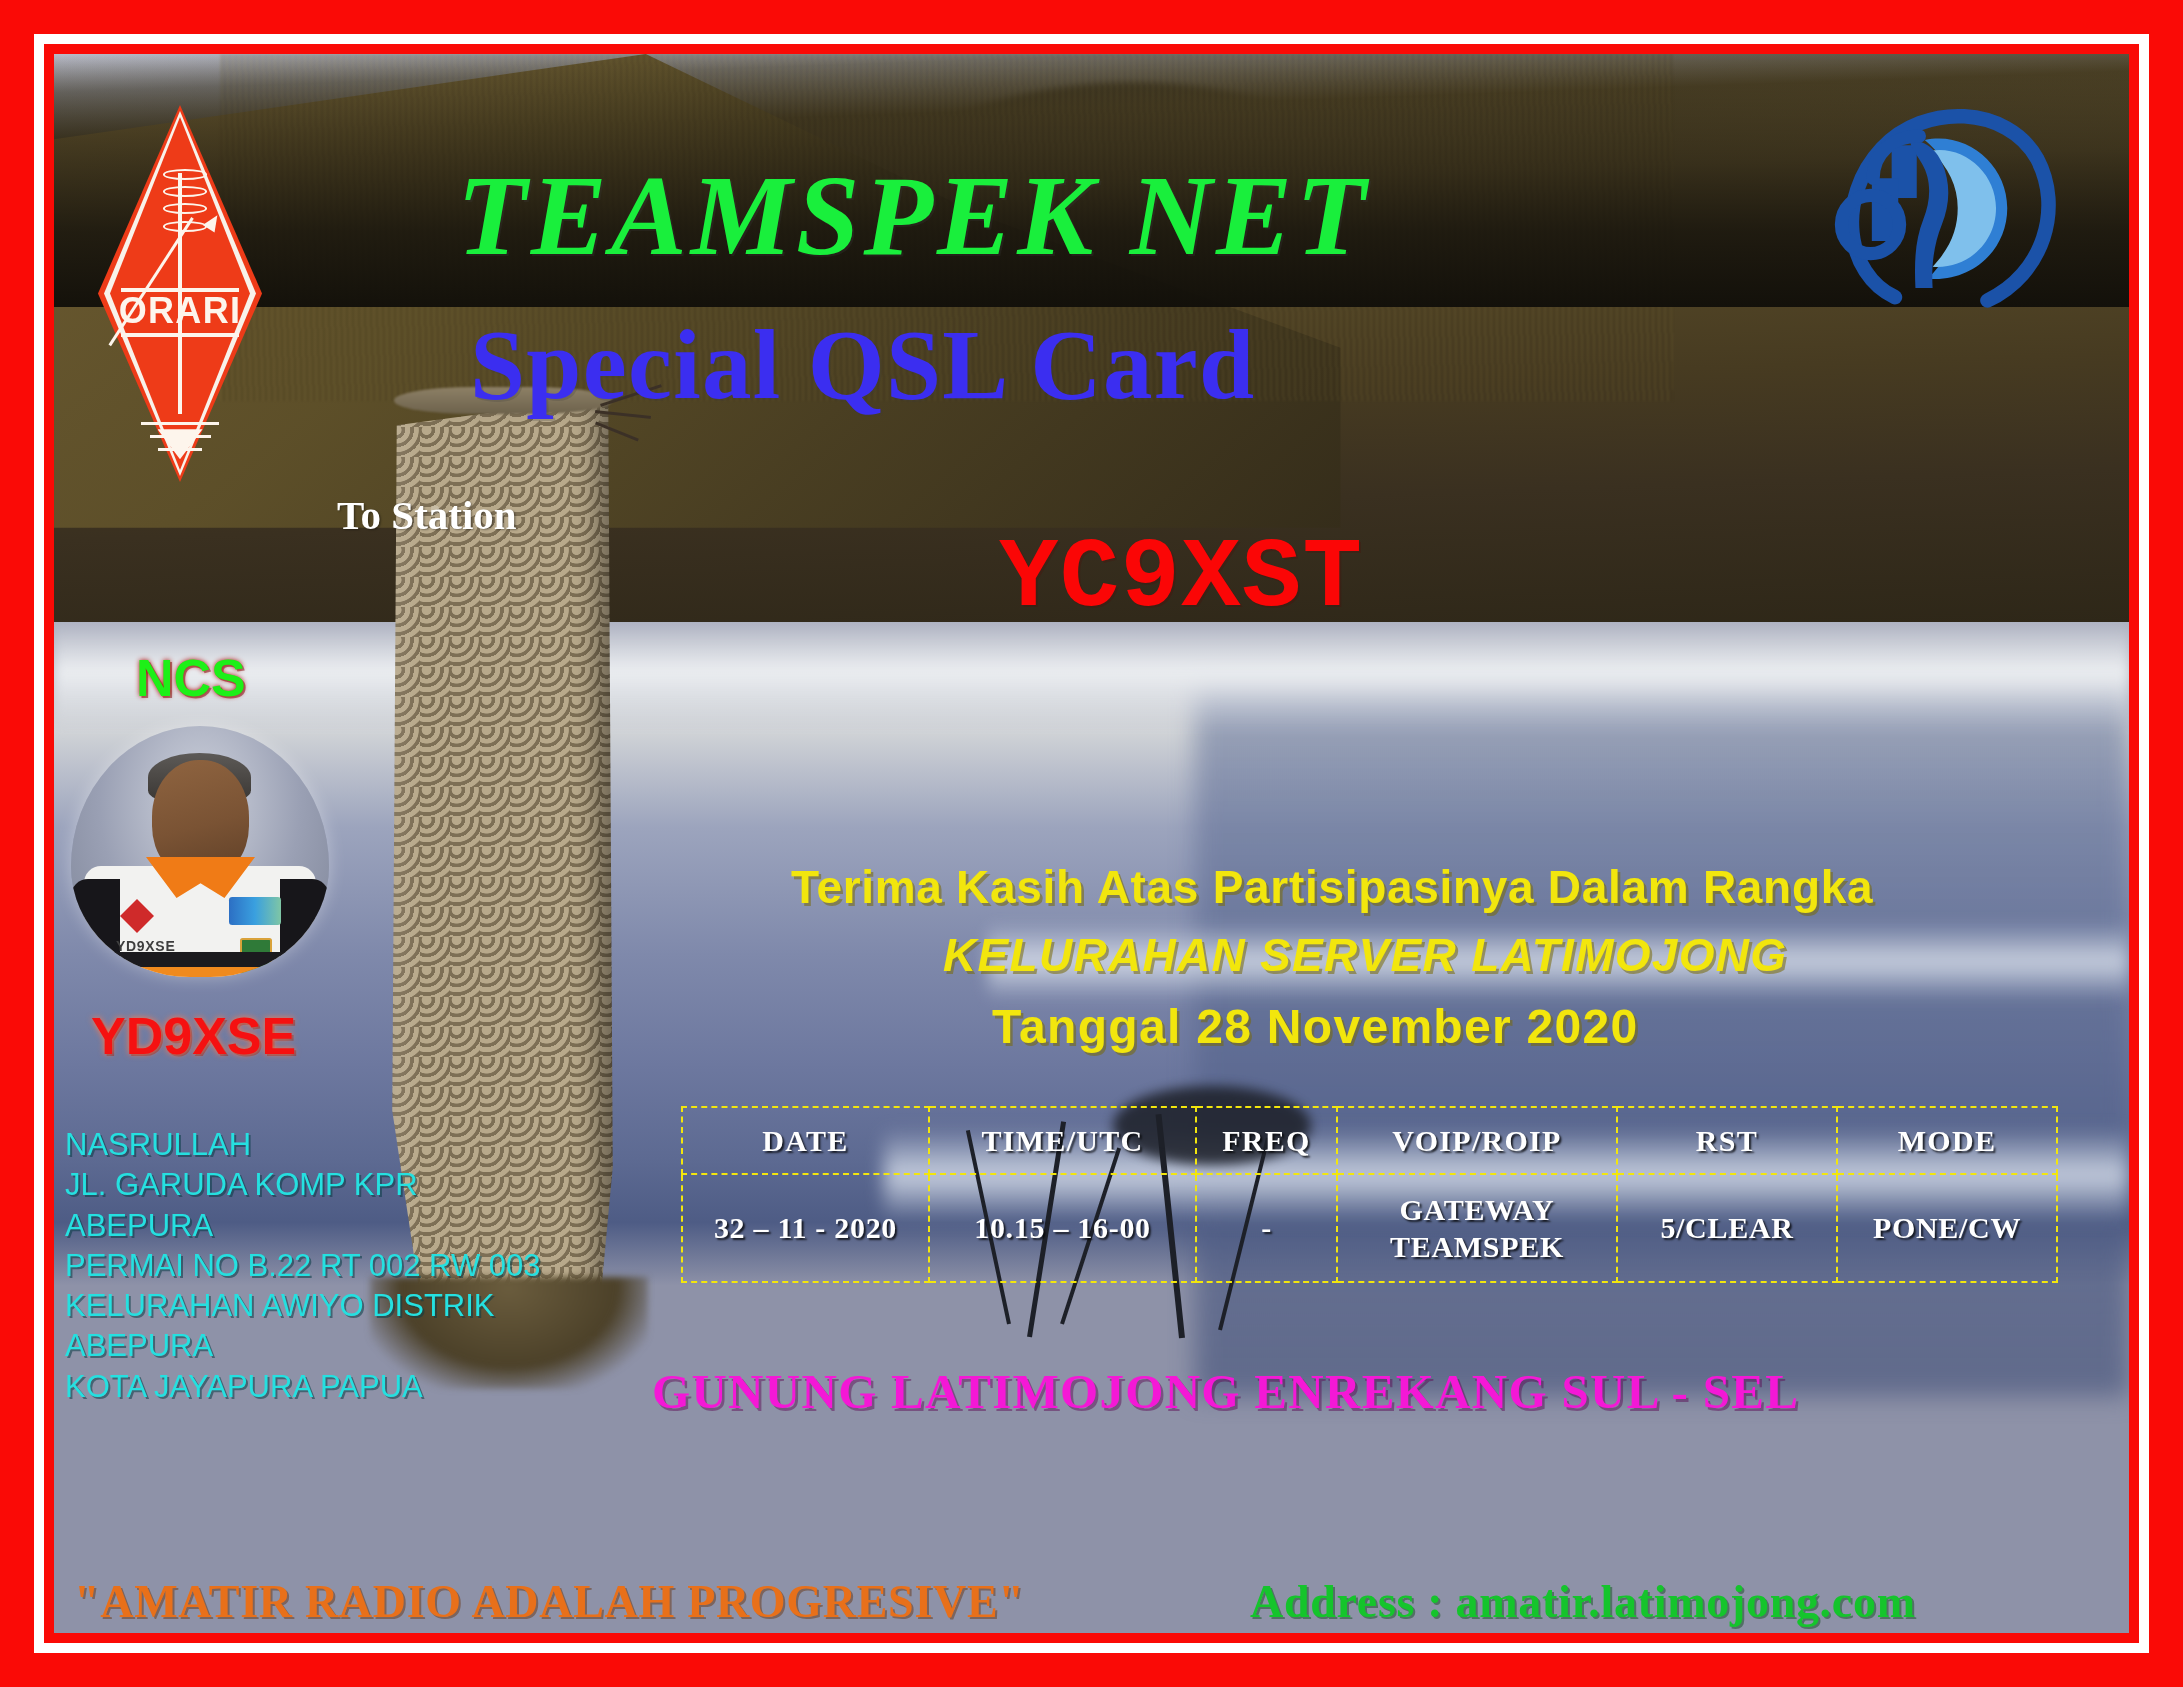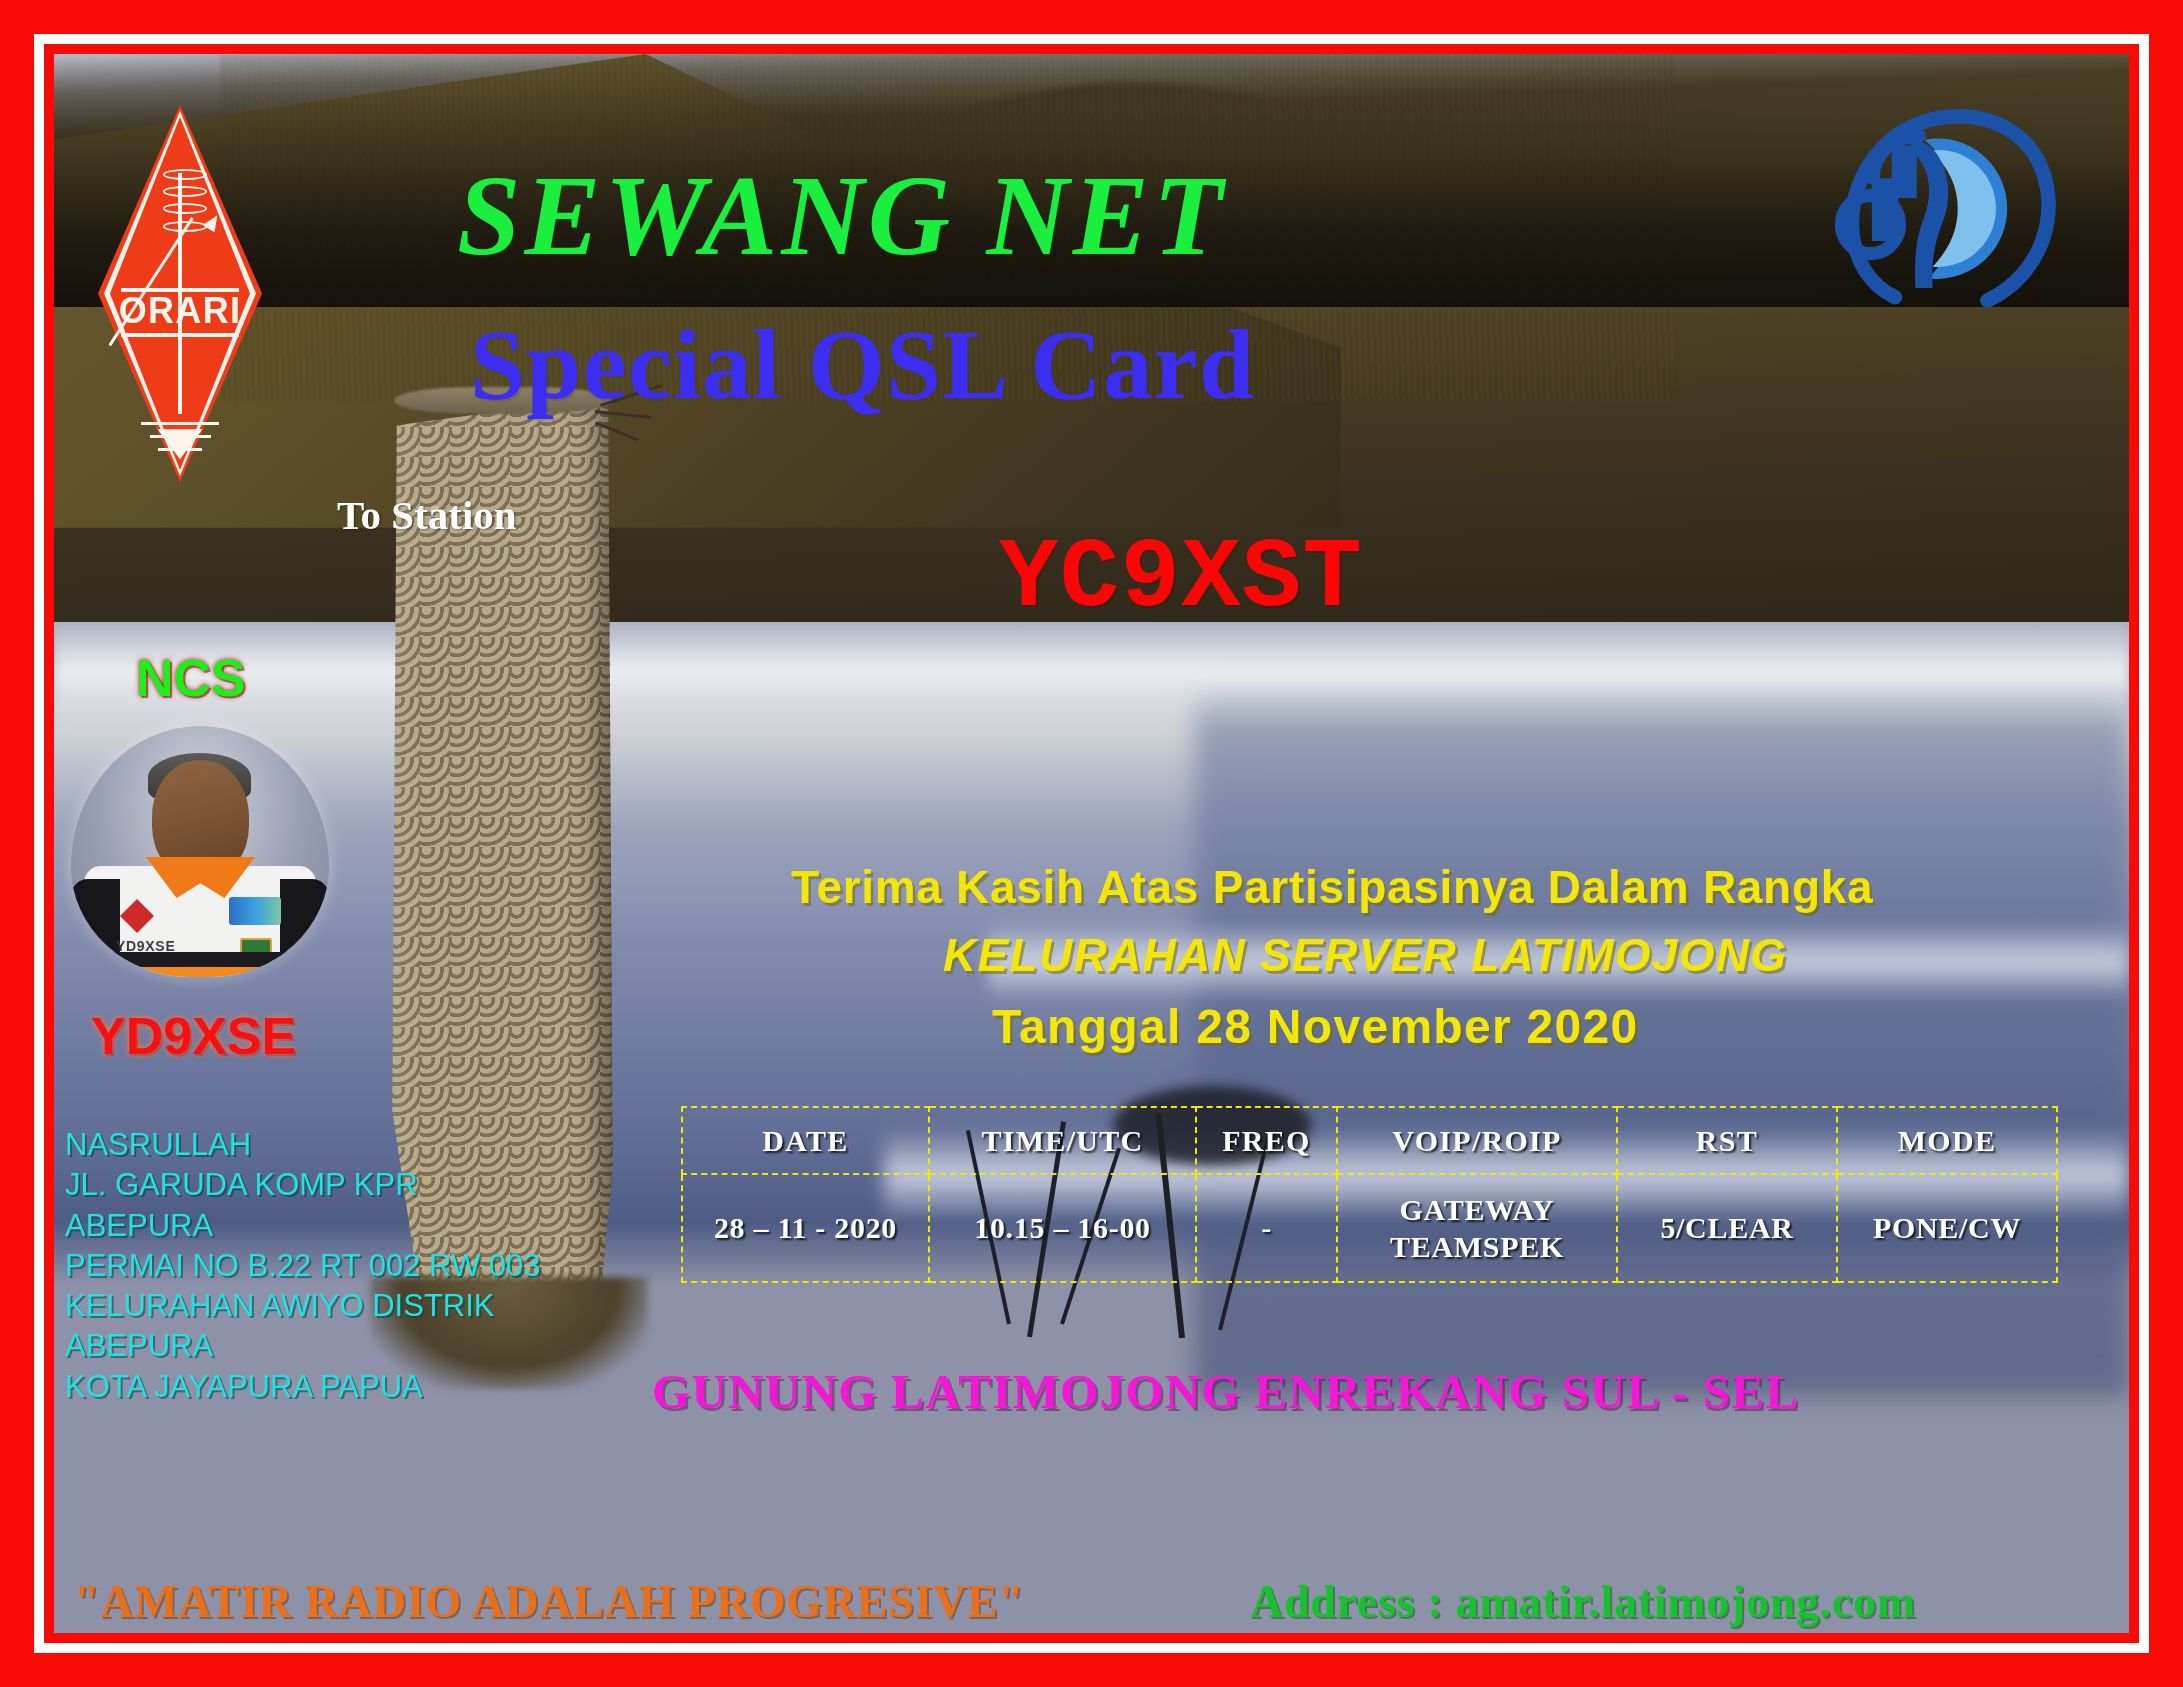--- a/index.html
+++ b/index.html
@@ -357,21 +357,21 @@
       <path d="M90,70 L90,150 L128,150 L128,70 Z" fill="#1b52a8"></path>
       <path d="M118,62 C118,62 150,60 166,96 C180,128 178,160 166,190
                C154,220 150,250 152,286 L126,286 C124,244 126,212 138,182
                C150,152 150,122 136,98 C126,80 118,74 118,62 Z" fill="#1b52a8"></path>
       <path d="M60,120 L100,120 L100,215 L60,215 Z" fill="#1b52a8"></path>
       <circle cx="58" cy="190" r="44" fill="none" stroke="#1b52a8" stroke-width="20"></circle>
       <path d="M62,120 C62,82 92,56 132,56" fill="none" stroke="#1b52a8" stroke-width="20" stroke-linecap="round"></path>
     </svg>
   </div>
 
-  <div class="abs" id="title-net">SEWANG NET</div>
+  <div class="abs" id="title-net">TEAMSPEK NET</div>
   <div class="abs" id="title-qsl">Special QSL Card</div>
   <div class="abs" id="to-station">To Station</div>
   <div class="abs" id="callsign">YC9XST</div>
 
   <div class="abs ytxt" id="thanks">Terima Kasih Atas Partisipasinya Dalam Rangka</div>
   <div class="abs ytxt" id="launch">KELURAHAN SERVER LATIMOJONG</div>
   <div class="abs ytxt" id="tanggal">Tanggal  28  November  2020</div>
 
   <div class="abs" id="ncs-label">NCS</div>
 
@@ -408,21 +408,21 @@
         <th class="c-date">DATE</th>
         <th class="c-time">TIME/UTC</th>
         <th class="c-freq">FREQ</th>
         <th class="c-voip">VOIP/ROIP</th>
         <th class="c-rst">RST</th>
         <th class="c-mode">MODE</th>
       </tr>
     </thead>
     <tbody>
       <tr>
-        <td>28 – 11 - 2020</td>
+        <td>32 – 11 - 2020</td>
         <td>10.15 – 16-00</td>
         <td>-</td>
         <td>GATEWAY<br>TEAMSPEK</td>
         <td>5/CLEAR</td>
         <td>PONE/CW</td>
       </tr>
     </tbody>
   </table>
 
   <div class="abs" id="gunung">GUNUNG LATIMOJONG ENREKANG SUL - SEL</div>

